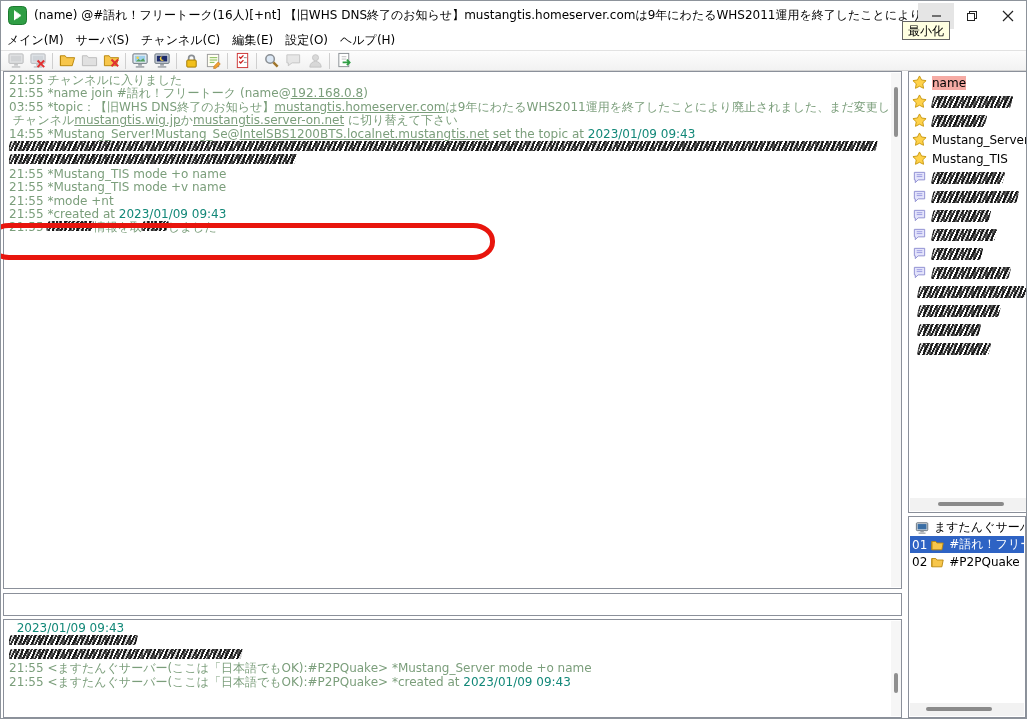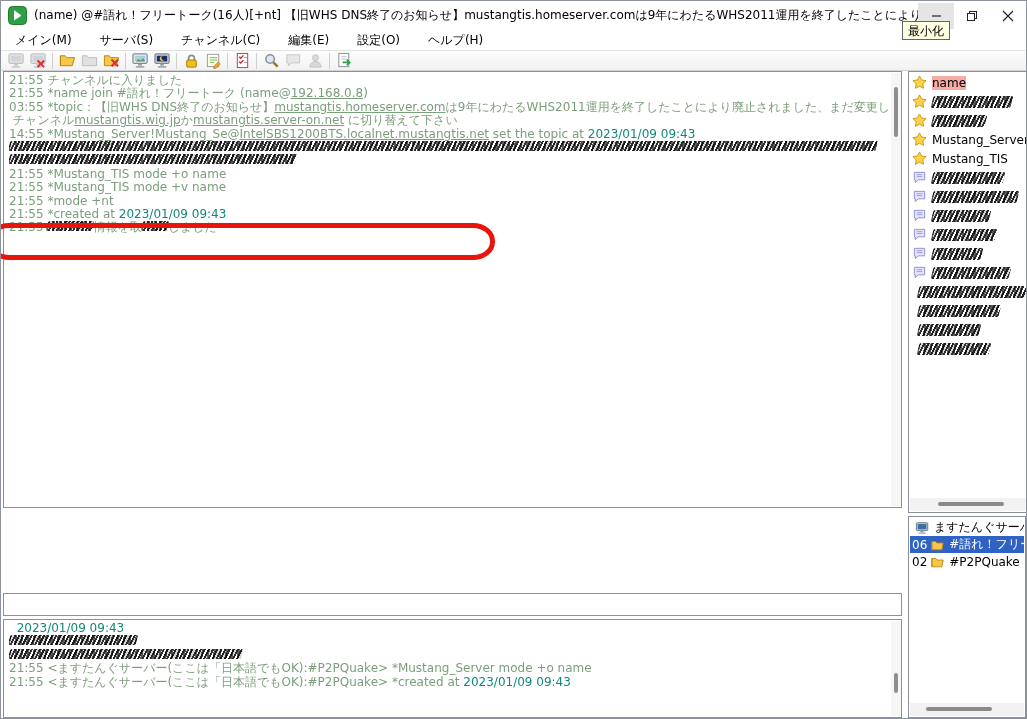--- a/index.html
+++ b/index.html
@@ -12,21 +12,21 @@
   .app-icon { width:19px; height:19px; margin:0 7px 0 7px; flex:0 0 auto; }
   .title-text { font-size:12px; color:#000; white-space:nowrap; overflow:hidden; flex:1 1 auto; }
   .win-btn { width:36px; height:26px; display:flex; align-items:center; justify-content:center; font-size:13px; color:#222; flex:0 0 auto; }
   .win-btn.hovered { background:#e5e5e5; }
   .win-btn svg { display:block; }
 
   .tooltip { position:absolute; left:901px; top:20px; height:19px; padding:1px 5px 2px; background:#ffffe1; border:1px solid #646464; font-size:12px; color:#000; z-index:50; white-space:nowrap; }
 
   
   .menubar { position:absolute; left:0; top:29px; right:0; height:20px; background:#fff; display:flex; align-items:center; font-size:12px; color:#000; }
-  .menu-item { padding:2px 14px; white-space:nowrap; }
+  .menu-item { padding:2px 6px; white-space:nowrap; }
 
   
   .toolbar { position:absolute; left:0; top:49px; right:0; height:21px; background:linear-gradient(#fdfdfd,#f2f2f2); border-top:1px solid #e2e2e2; border-bottom:1px solid #d2d2d2; display:flex; align-items:center; padding-left:4px; }
   .tb-icon { width:22px; height:19px; display:flex; align-items:center; justify-content:center; }
   .tb-icon svg { width:17px; height:17px; display:block; }
   .tb-sep { width:1px; height:16px; background:#cfcfcf; margin:0 3px; }
   .dim { opacity:.55; filter:grayscale(.6); }
 
   
   .panel { position:absolute; background:#fff; border:1px solid #8b909a; }
@@ -211,21 +211,21 @@
     <span class="tb-sep"></span>
     <span class="tb-icon">
         <svg viewBox="0 0 18 18">
           <rect x="3" y="1.5" width="10.5" height="14" fill="#fff" stroke="#8a8f94"></rect>
           <path d="M6 5h5M6 7.5h5" stroke="#bbb"></path>
           <path d="M7 11h7.5M11.5 8l3 3-3 3" stroke="#2f9e44" stroke-width="1.8" fill="none"></path>
         </svg>
       </span>
   </div>
 
-  <div class="panel log" id="main-log" style="left:2px; top:70px; width:899px; height:437px;">
+  <div class="panel log" id="main-log" style="left:2px; top:70px; width:899px; height:518px;">
     <div class="sb-track-v" style="right:0;">
       <div class="sb-thumb-v" style="top:14px; height:50px;"></div>
     </div>
   <div class="line"><span class="c-g">21:55 チャンネルに入りました</span></div>
       <div class="line"><span class="c-g">21:55 *name join #語れ！フリートーク (name@</span><span class="c-g lnk">192.168.0.8</span><span class="c-g">)</span></div>
       <div class="line"><span class="c-g">03:55 *topic：【旧WHS DNS終了のお知らせ】</span><span class="c-g lnk">mustangtis.homeserver.com</span><span class="c-g">は9年にわたるWHS2011運用を終了したことにより廃止されました、まだ変更してない</span></div>
       <div class="line"><span class="c-g"> チャンネル</span><span class="c-g lnk">mustangtis.wig.jp</span><span class="c-g">か</span><span class="c-g lnk">mustangtis.server-on.net</span><span class="c-g"> に切り替えて下さい</span></div>
       <div class="line"><span class="c-g">14:55 *Mustang_Server!Mustang_Se@</span><span class="c-g lnk">IntelSBS1200BTS.localnet.mustangtis.net</span><span class="c-g"> set the topic at </span><span class="c-d">2023/01/09 09:43</span></div>
       <div class="line"><span class="scr" style="width: 868px;"></span></div>
       <div class="line"><span class="scr" style="width: 287px;"></span></div>
@@ -379,21 +379,21 @@
             <svg viewBox="0 0 16 16">
               <rect x="1" y="2" width="13" height="9" rx="1" fill="#cdd3da" stroke="#5f6b76"></rect>
               <rect x="2.5" y="3.5" width="10" height="6" fill="#3a6ea5"></rect>
               <rect x="5.5" y="11" width="4" height="2" fill="#9aa0a6"></rect>
               <rect x="3.5" y="13.2" width="8" height="1.4" fill="#9aa0a6"></rect>
             </svg>
           </span>
           <span>ますたんぐサーバ</span>
         </div>
         <div class="trow sel">
-          <span>06</span>
+          <span>01</span>
           <span class="ric">
             <svg viewBox="0 0 16 16">
               <path d="M1.5 4h4.5l1.3 1.7h7.2L13 13.5H1.5z" fill="#f7c64b" stroke="#b8860b"></path>
               <path d="M1.5 4v9.5" stroke="#b8860b"></path>
             </svg>
           </span>
           <span>#語れ！フリー</span>
         </div>
         <div class="trow">
           <span>02</span>

